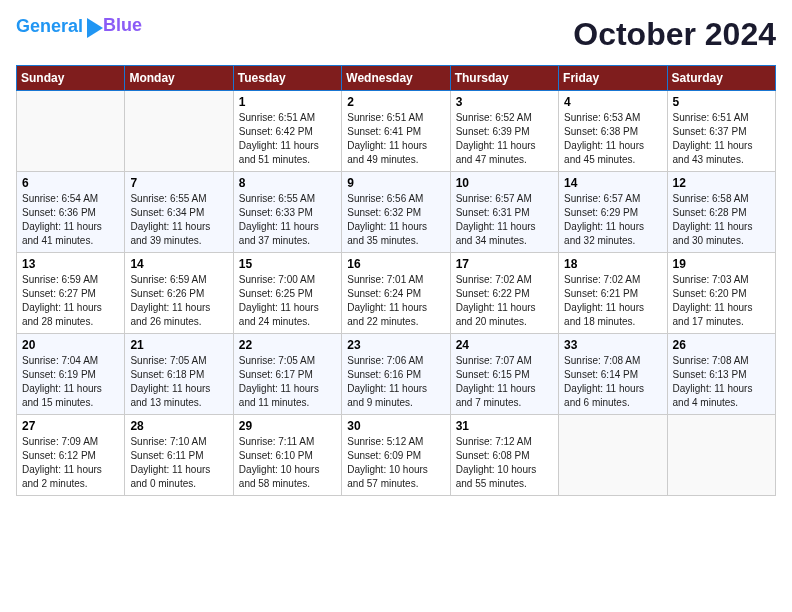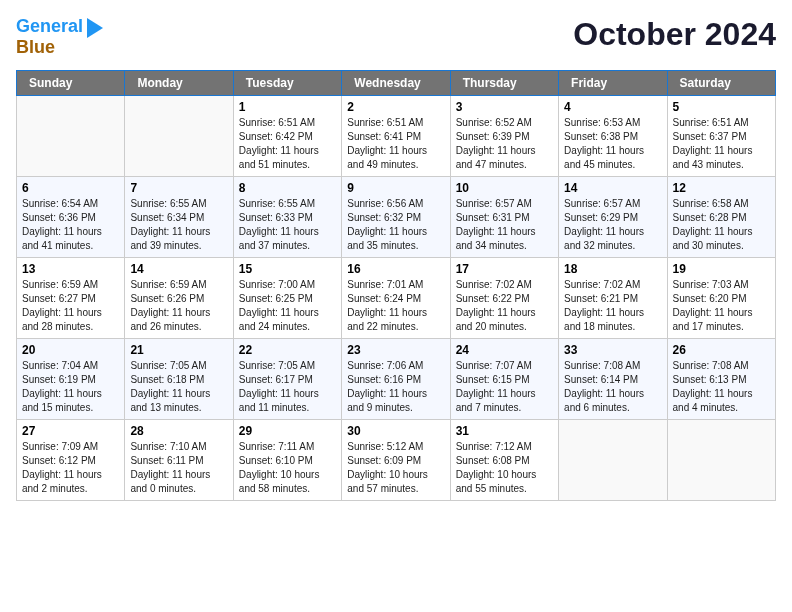--- a/index.html
+++ b/index.html
@@ -50,23 +50,23 @@
     .location {
       font-size: 14px;
       color: #444;
     }
     table {
       width: 100%;
       border-collapse: collapse;
       font-size: 10.5px;
     }
     th {
-      background-color: #737373;
+      background-color: #7f1d1d;
       color: #fff;
-      padding: 5px 12px;
+      padding: 5px 4px;
       text-align: left;
       font-size: 12px;
       font-weight: bold;
       border: 1px solid #1976d2;
     }
     td {
       border: 1px solid #ccc;
       padding: 4px 5px;
       vertical-align: top;
       height: 78px;
@@ -89,26 +89,26 @@
     }
     .empty-cell {
       background: #f9f9f9 !important;
     }
   </style>
 </head>
 <body>
 
 <div class="header">
   <div class="logo">
-    <div style="display:flex;flex-direction:column;align-items:flex-start;">
+    <div style="display:flex;flex-direction:row;align-items:flex-start;">
       <div style="display:flex;align-items:center;">
         <span class="logo-text"><span>General</span></span>
         <div class="logo-arrow"></div>
       </div>
-      <span class="logo-text" style="color:#a16207;text-align:center;">Blue</span>
+      <span class="logo-text" style="color:#8b5cf6;text-align:center;">Blue</span>
     </div>
   </div>
   <div class="title-block">
     <div class="month-title">October 2024</div>
   </div>
 </div>
 
 <table>
   <thead>
     <tr>

